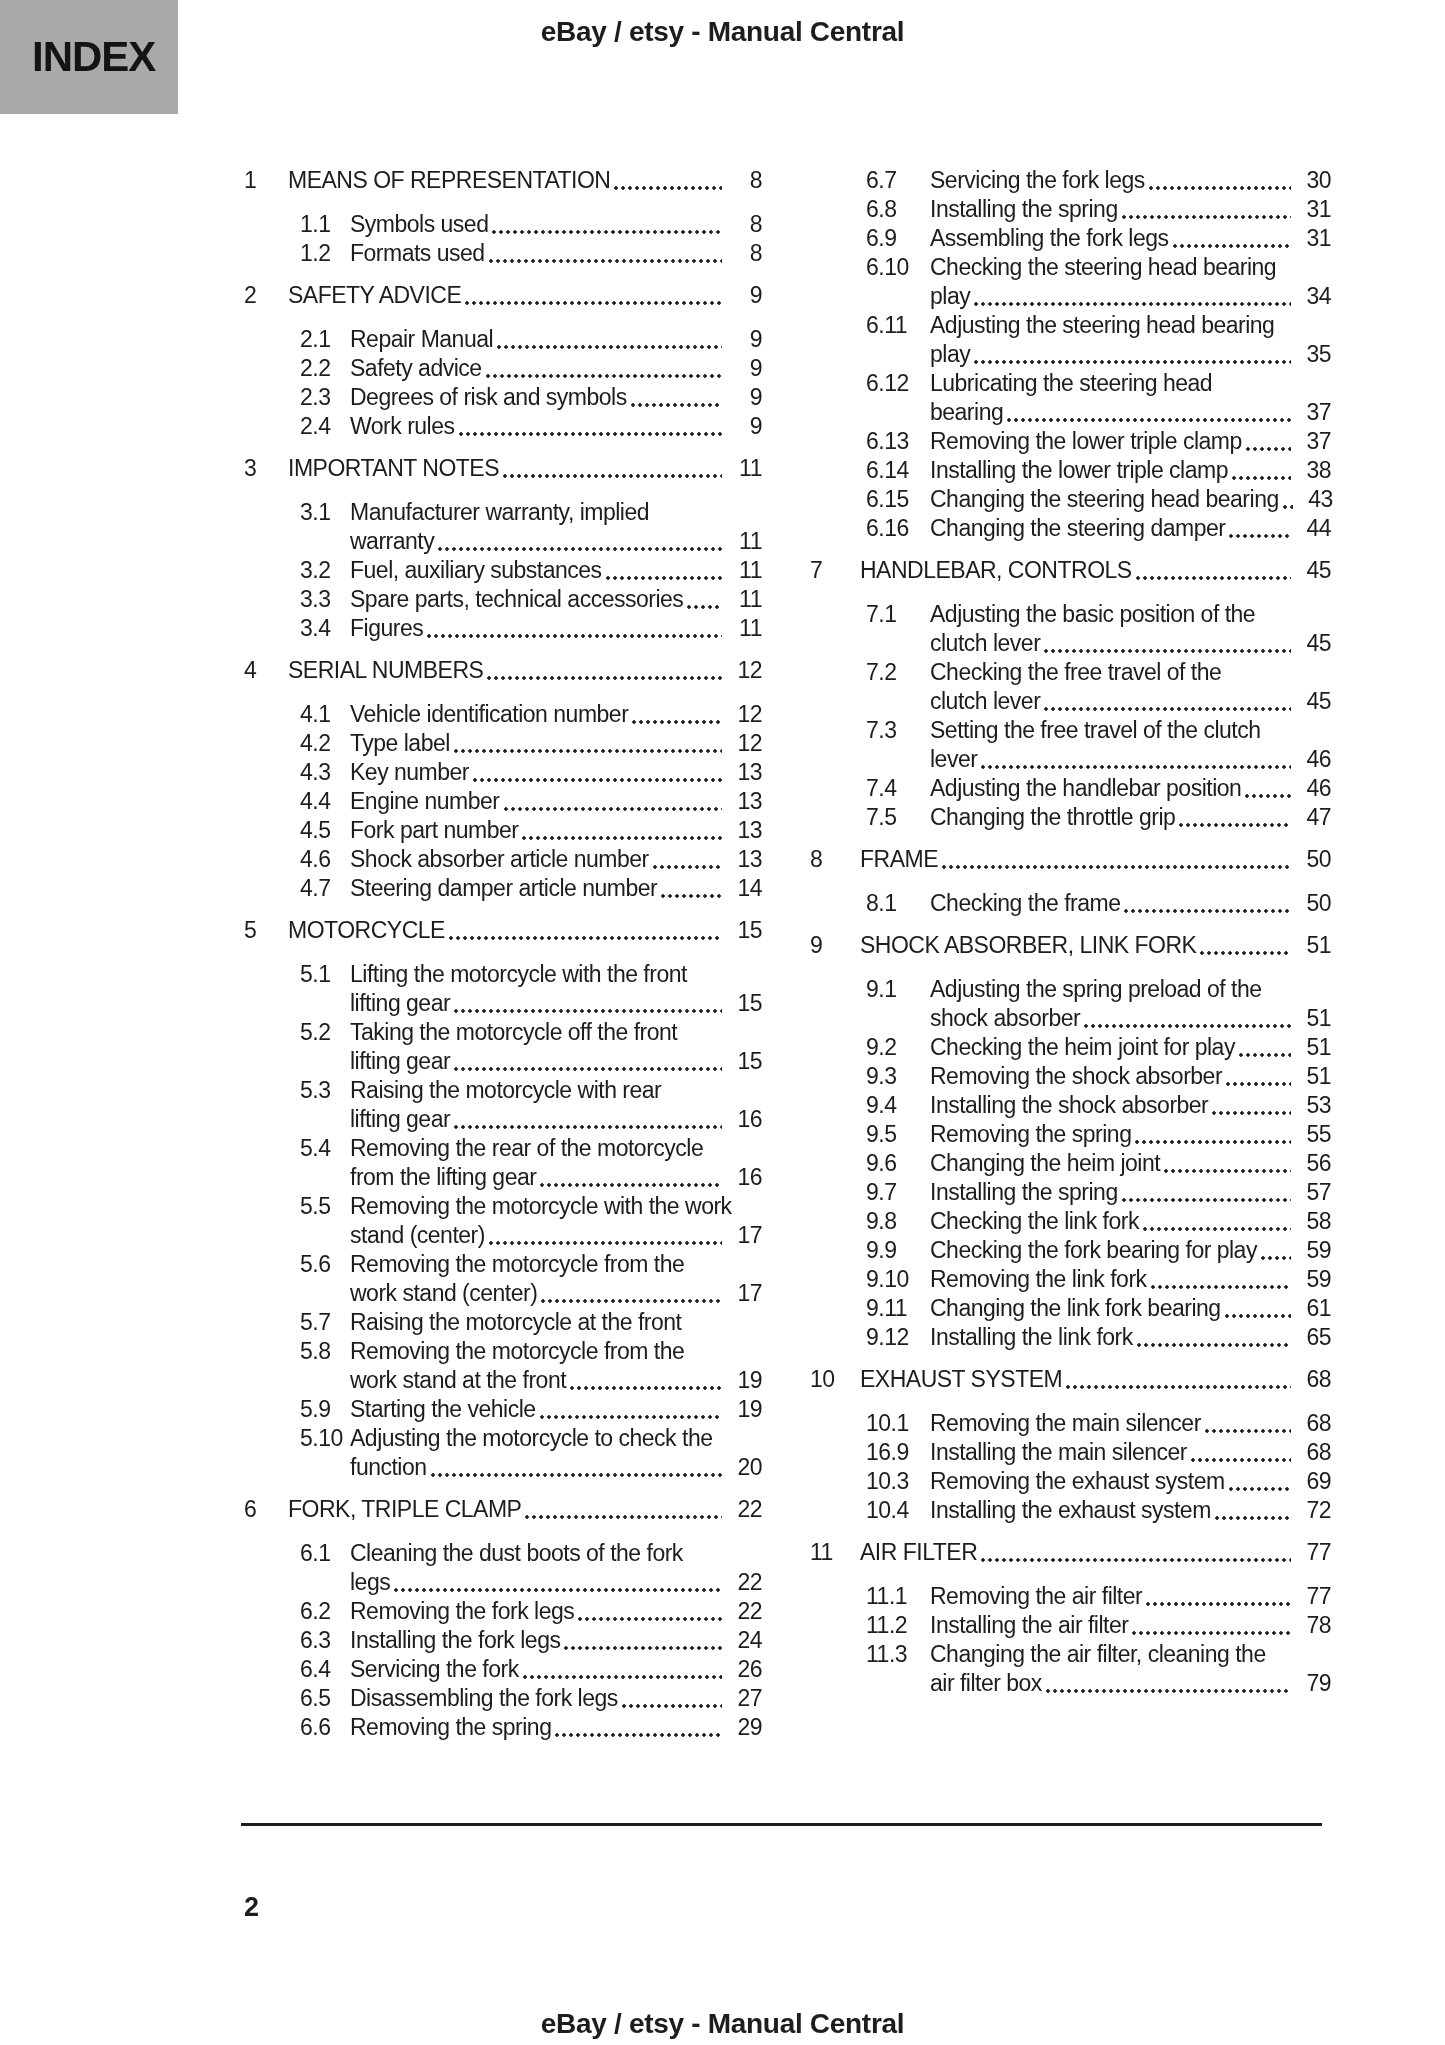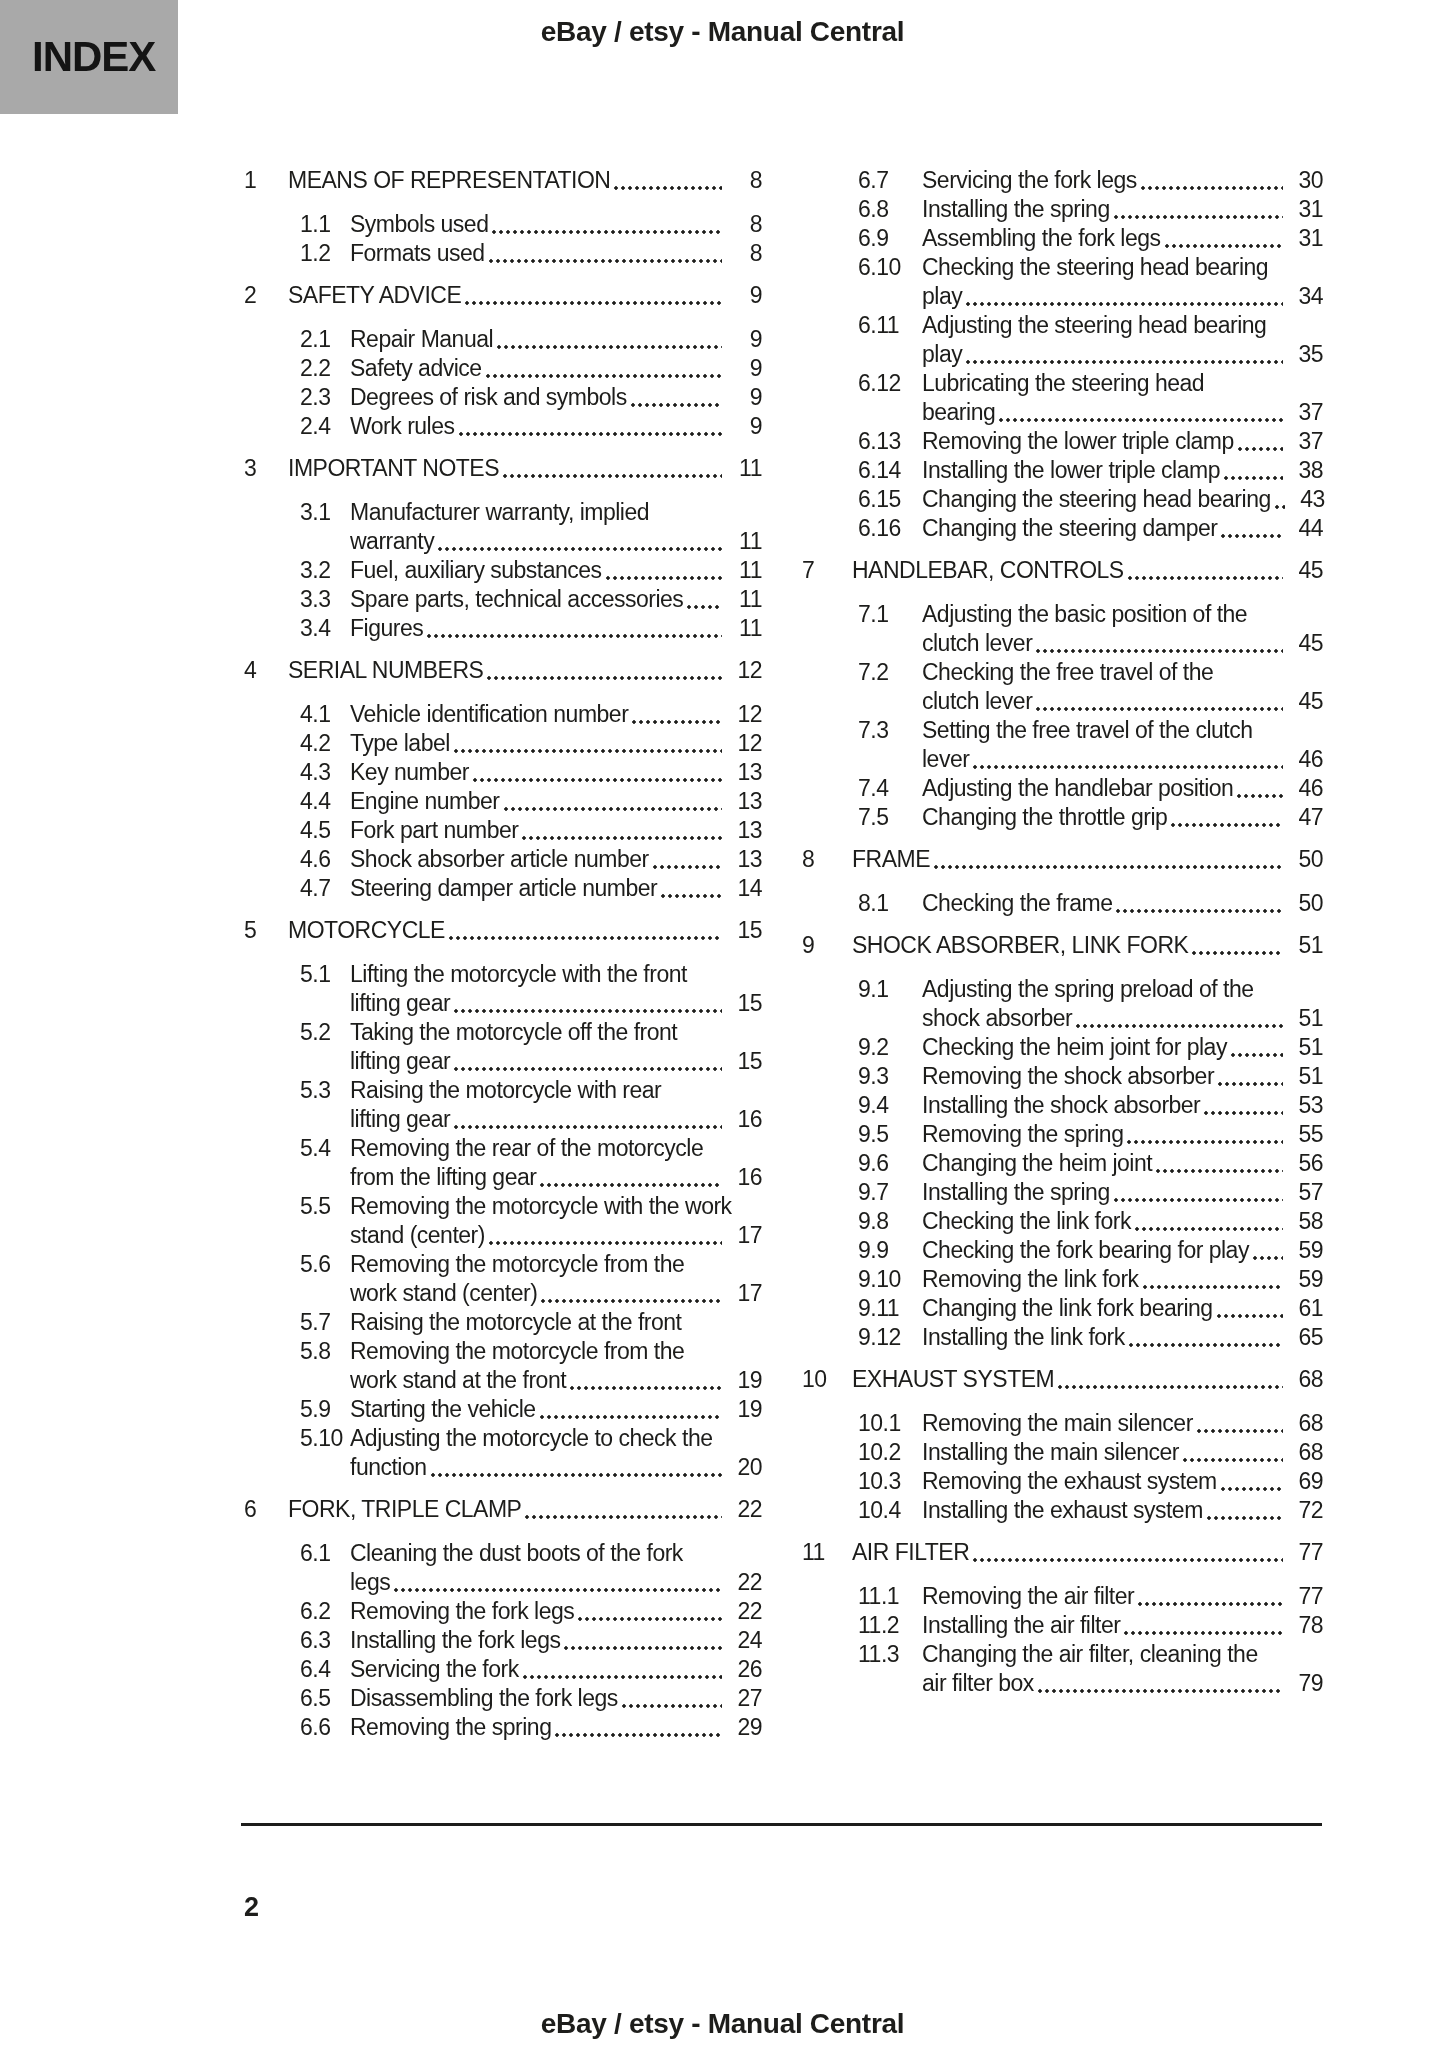--- a/index.html
+++ b/index.html
@@ -36,21 +36,21 @@
     letter-spacing: -0.3px;
   }
   .toc {
     position: absolute;
     left: 244px; top: 166px;
     width: 1079px;
     display: flex;
     gap: 40px;
   }
   .col-left  { width: 518px; flex: none; }
-  .col-right { width: 521px; flex: none; }
+  .col-right { width: 521px; flex: none; margin-left: 8px; }
 
   .entry { display: flex; }
   .entry .num {
     flex: none;
     font-size: 23px;
     line-height: 29px;
     letter-spacing: -0.5px;
   }
   .entry .body {
     flex: 1;
@@ -888,21 +888,21 @@
           <span class="num">10.1</span>
           <div class="body">
             <div class="line">
               <span class="t">Removing the main silencer</span>
               <span class="leader"></span>
               <span class="pg">68</span>
             </div>
           </div>
         </div>
         <div class="entry h2">
-          <span class="num">10.2</span>
+          <span class="num">16.9</span>
           <div class="body">
             <div class="line">
               <span class="t">Installing the main silencer</span>
               <span class="leader"></span>
               <span class="pg">68</span>
             </div>
           </div>
         </div>
         <div class="entry h2">
           <span class="num">10.3</span>

